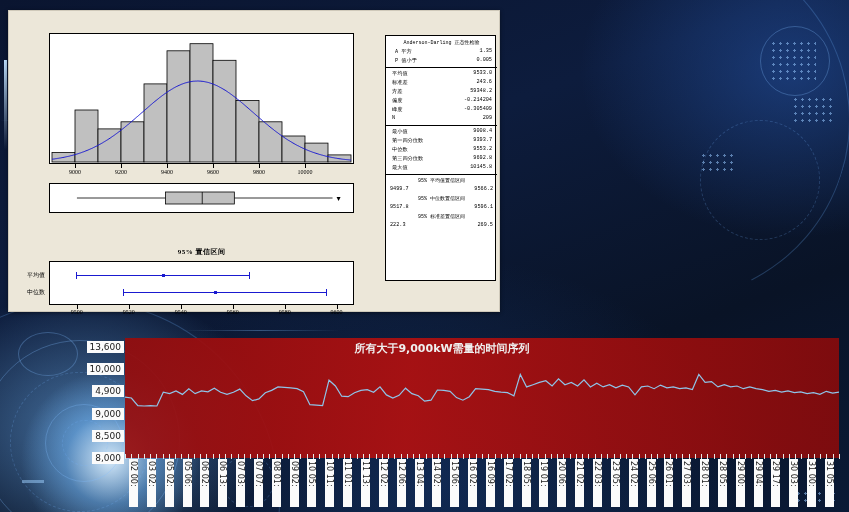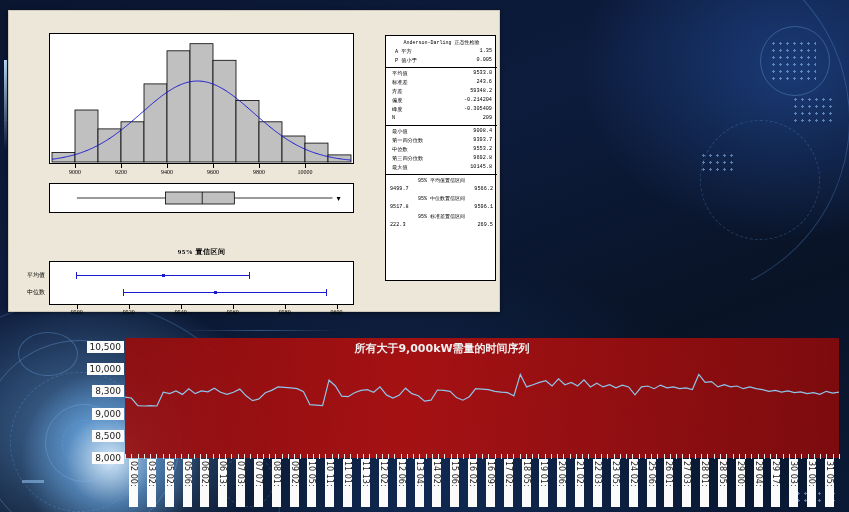--- a/index.html
+++ b/index.html
@@ -331,23 +331,23 @@
         <div class="st-line" style="top: 186px;">
           <span class="l">222.3</span>
           <span class="r">269.5</span>
         </div>
       </div>
   </div>
 
 
 
   <div id="ylab-wrap">
-      <div class="ylab" style="top: 10.8889px;">10,500</div>
+      <div class="ylab" style="top: 10.8889px;">13,600</div>
       <div class="ylab" style="top: 33.1111px; text-align: right;">10,000</div>
-      <div class="ylab" style="top: 55.3333px;">8,300</div>
+      <div class="ylab" style="top: 55.3333px;">4,900</div>
       <div class="ylab" style="top: 77.5556px;">9,000</div>
       <div class="ylab" style="top: 99.7778px;">8,500</div>
       <div class="ylab" style="top: 122px;">8,000</div>
     </div>
   <div id="ts-plot">
     <svg width="714" height="120" viewBox="0 0 714 120">
       <path id="ts-path" fill="none" stroke="#8fc4e8" stroke-width="1.2" d="M0.0 59.1 L6.4 60.0 L12.8 67.6 L19.1 68.0 L25.5 67.6 L31.9 68.0 L38.3 54.2 L44.6 55.6 L51.0 52.9 L57.4 56.4 L63.8 50.7 L70.1 55.6 L76.5 52.9 L82.9 53.8 L89.3 50.2 L95.6 54.2 L102.0 56.4 L108.4 54.2 L114.8 51.1 L121.1 57.8 L127.5 62.7 L133.9 60.9 L140.3 54.7 L146.6 52.4 L153.0 48.9 L159.4 49.3 L165.8 49.8 L172.1 50.7 L178.5 53.8 L184.9 66.7 L191.3 67.1 L197.6 67.6 L204.0 42.2 L210.4 48.0 L216.7 58.2 L223.1 58.7 L229.5 54.7 L235.9 52.4 L242.3 51.6 L248.6 54.2 L255.0 48.9 L261.4 56.9 L267.8 60.0 L274.1 57.3 L280.5 50.2 L286.9 55.6 L293.3 57.8 L299.6 63.1 L306.0 62.2 L312.4 52.0 L318.8 52.4 L325.1 53.3 L331.5 59.6 L337.9 62.2 L344.3 58.7 L350.6 50.7 L357.0 51.1 L363.4 51.6 L369.8 53.3 L376.1 54.2 L382.5 54.7 L388.9 57.8 L395.3 36.4 L401.6 48.9 L408.0 46.7 L414.4 44.4 L420.8 42.7 L427.1 48.0 L433.5 40.9 L439.9 46.7 L446.3 44.4 L452.6 48.0 L459.0 41.8 L465.4 48.9 L471.8 45.3 L478.1 48.9 L484.5 46.7 L490.9 49.8 L497.3 47.1 L503.6 48.9 L510.0 56.9 L516.4 48.9 L522.8 48.0 L529.1 50.7 L535.5 47.1 L541.9 49.8 L548.3 48.9 L554.6 50.7 L561.0 49.8 L567.4 51.6 L573.8 36.4 L580.1 44.4 L586.5 43.6 L592.9 48.9 L599.3 46.7 L605.6 48.9 L612.0 48.0 L618.4 50.7 L624.8 48.9 L631.1 50.7 L637.5 51.6 L643.9 53.3 L650.3 52.4 L656.6 54.2 L663.0 52.9 L669.4 54.7 L675.8 53.8 L682.1 55.6 L688.5 54.7 L694.9 56.4 L701.3 53.3 L707.6 55.1 L714.0 54.2 "></path>
     </svg>
   </div>
   <div id="ts-title">所有大于9,000kW需量的时间序列</div>

